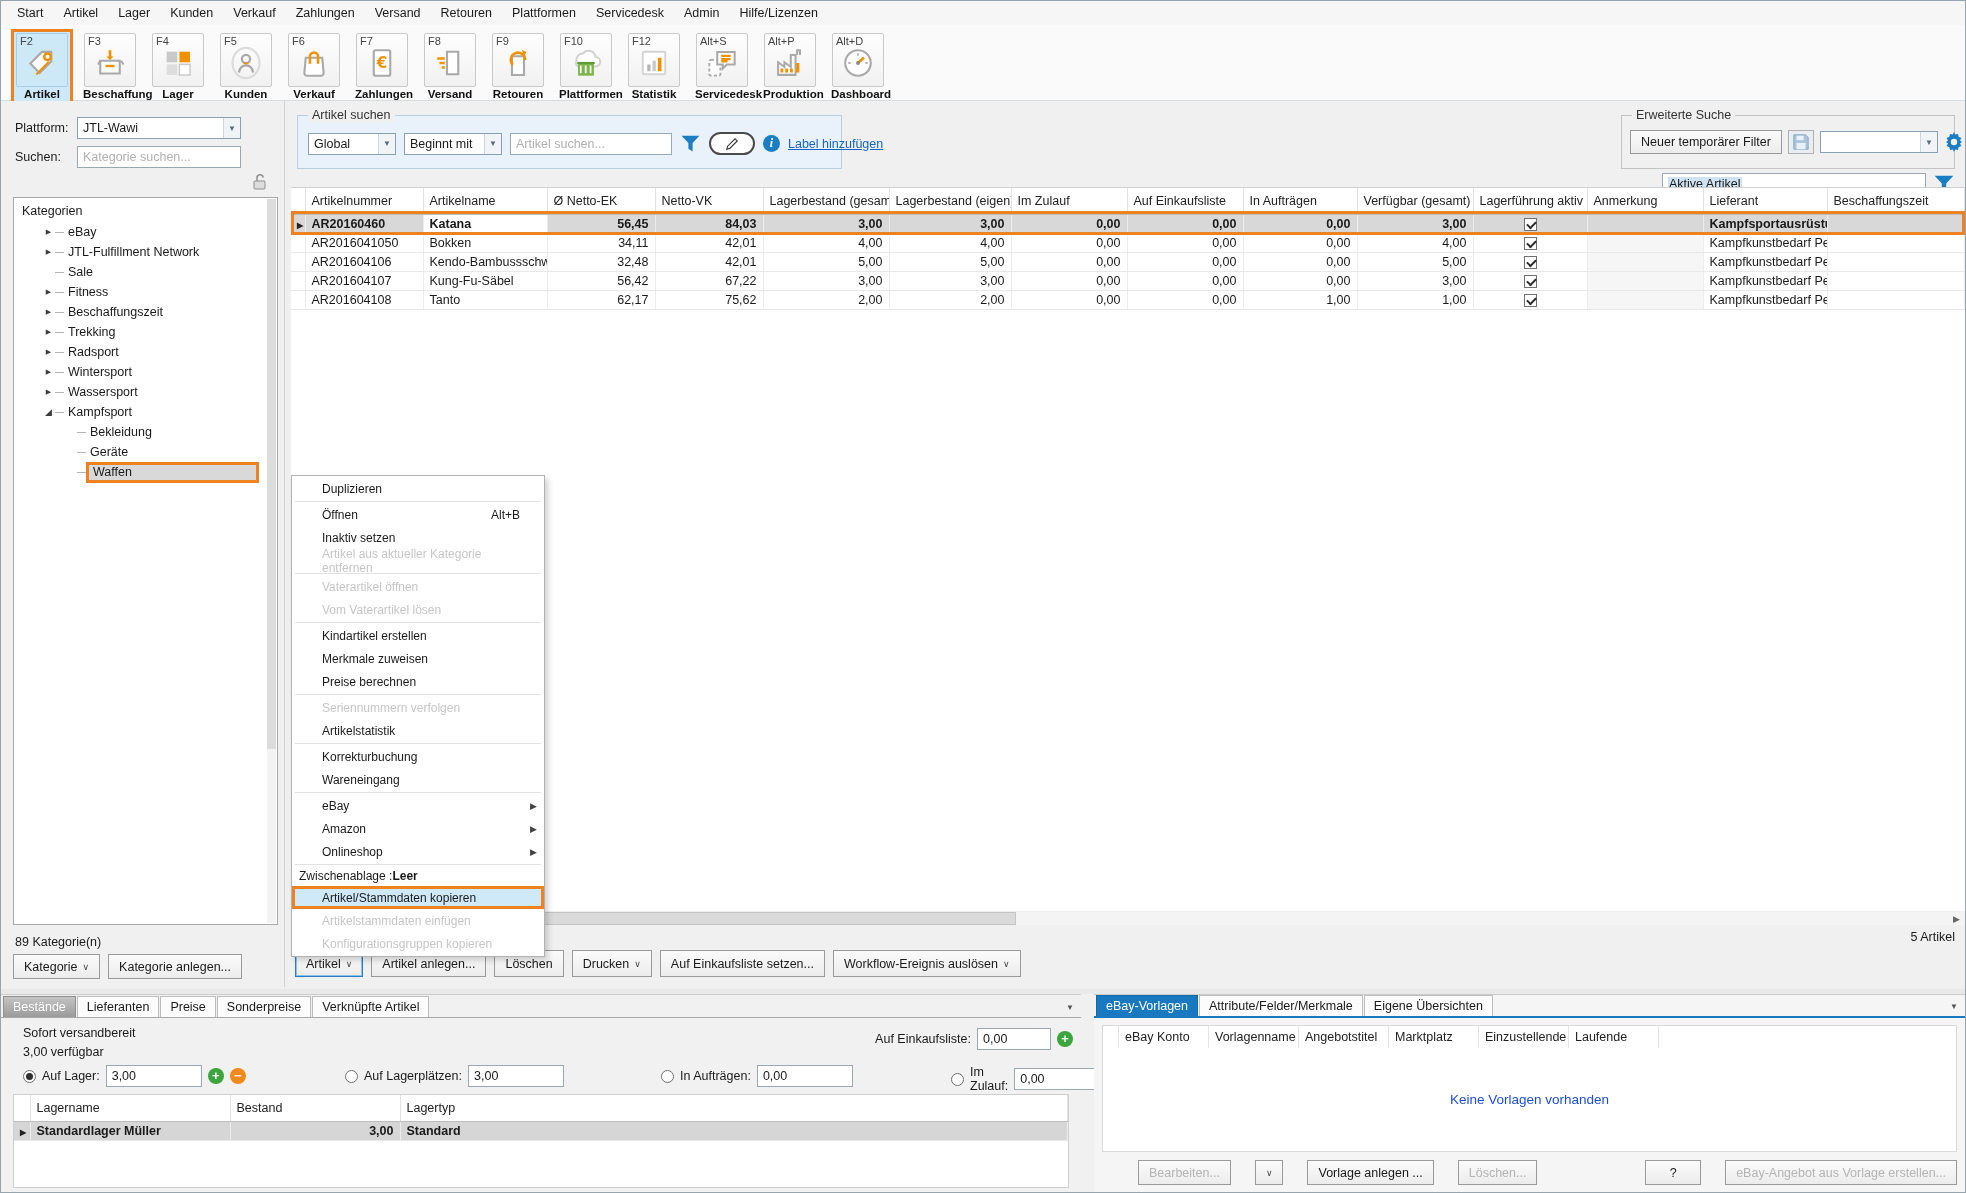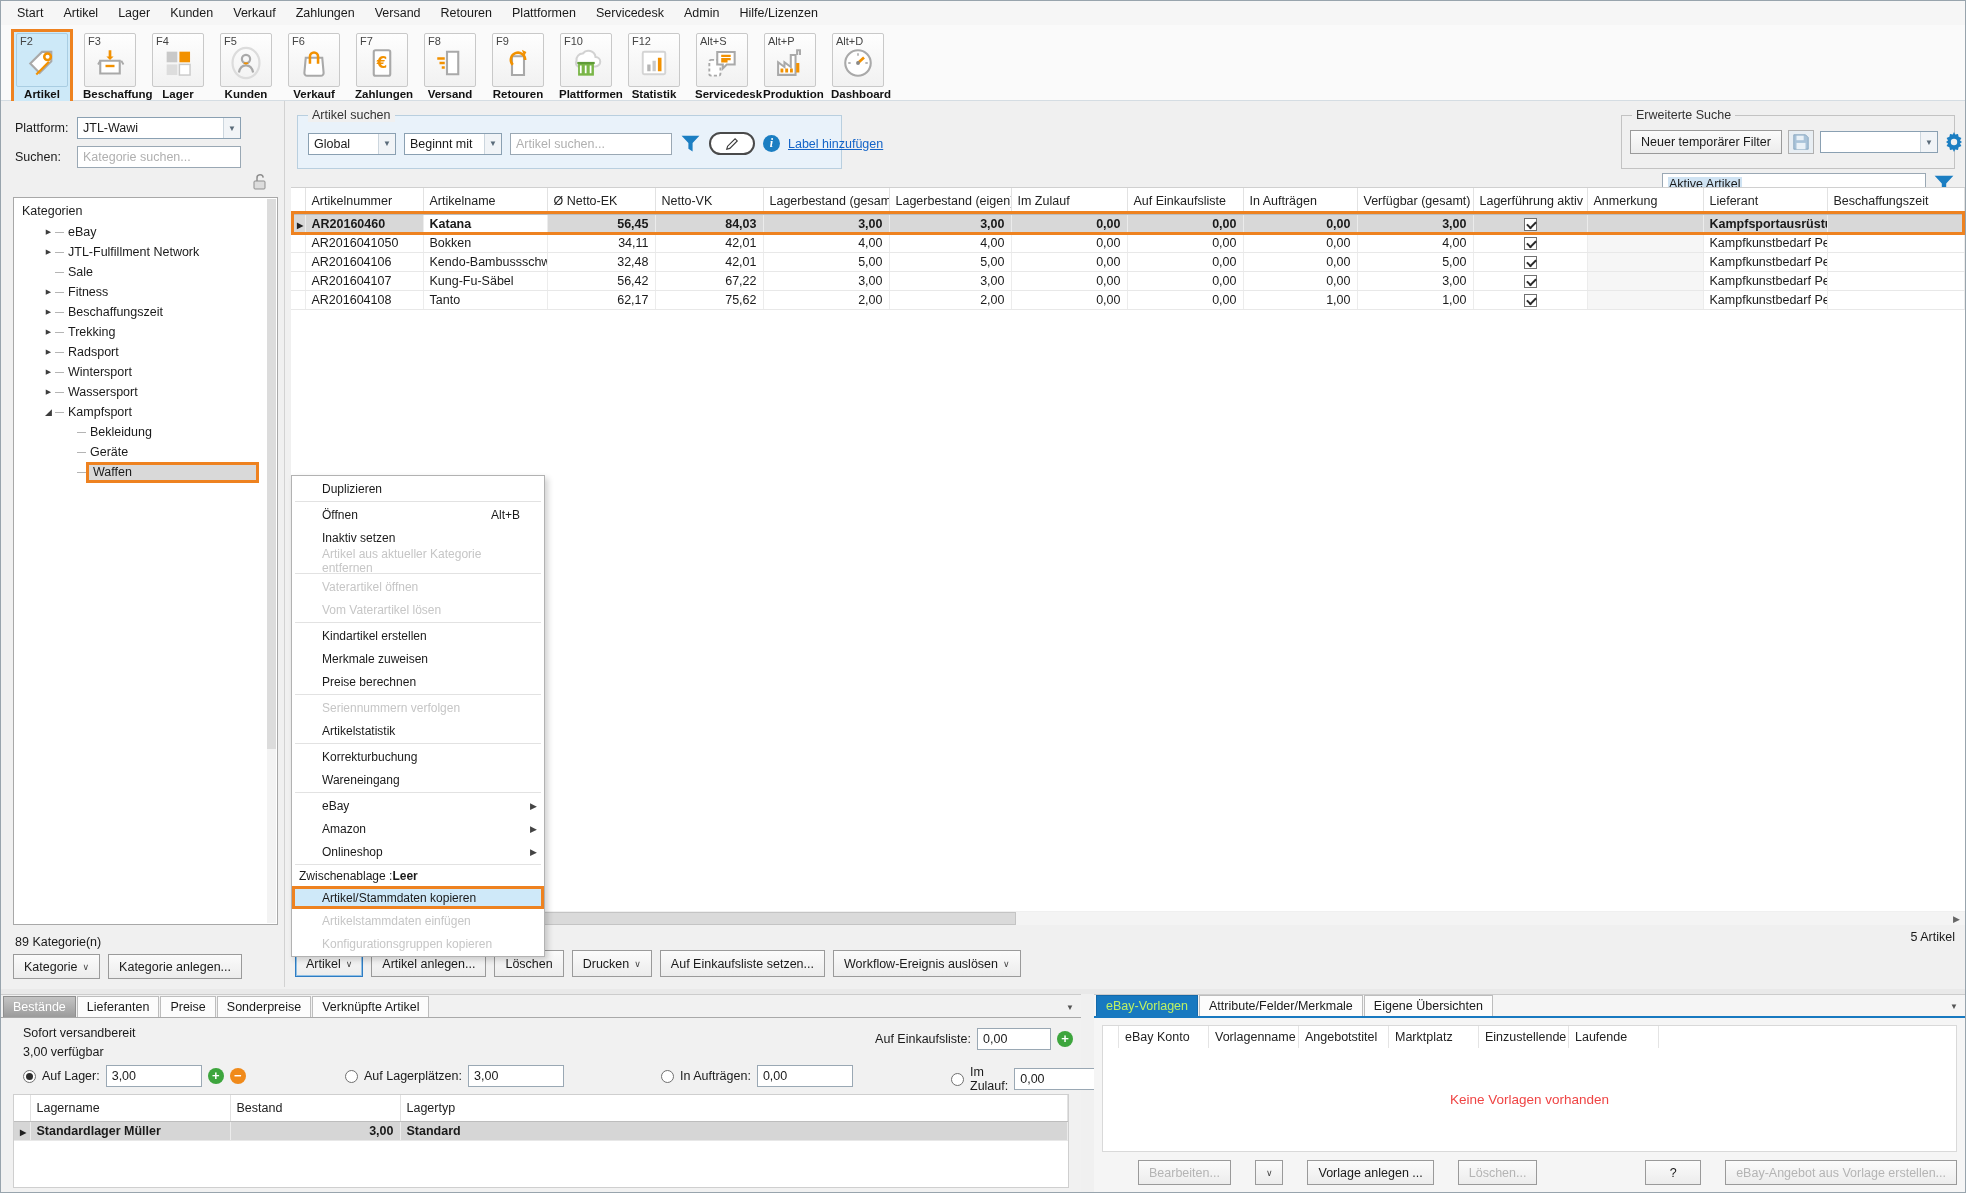--- a/index.html
+++ b/index.html
@@ -126,21 +126,21 @@
   .splitter-h{position:absolute;top:988px;left:0;right:0;height:5px;background:#e9e9e9;}
   .panel{position:absolute;top:993px;height:200px;background:#f1f1f1;border-top:1px solid #cccccc;}
   .stock-panel{left:0;width:1080px;}
   .ebay-panel{left:1093px;right:0;background:#f5f5f5;}
   .tabstrip{position:relative;height:23px;display:flex;align-items:flex-end;padding-left:2px;
             border-bottom:1px solid #a9a9a9;}
   .tabstrip.blue{border-bottom:2px solid #1879c0;}
   .tab{height:21px;line-height:20px;padding:0 9px;border:1px solid #bdbdbd;border-bottom:none;
        background:#fcfcfc;margin-right:1px;white-space:nowrap;}
   .tab.selgray{background:linear-gradient(#c4c4c4,#9b9b9b);color:#fff;border-color:#8f8f8f;}
-  .tab.selblue{background:#1879c0;color:#bef264;border-color:#1469aa;}
+  .tab.selblue{background:#1879c0;color:#ffffff;border-color:#1469aa;}
   .tab-overflow{position:absolute;right:7px;bottom:5px;font-size:8px;color:#555;line-height:1;}
   .stock-body{position:absolute;top:23px;left:0;right:0;bottom:0;}
   .sline1{position:absolute;top:8px;left:22px;}
   .sline2{position:absolute;top:27px;left:22px;}
   .einkauf-row{position:absolute;top:10px;right:8px;display:flex;align-items:center;gap:6px;}
   .tbox.num{width:74px;}
   .circ{width:16px;height:16px;border-radius:50%;color:#fff;font:bold 13px/16px "Liberation Sans",sans-serif;
          text-align:center;flex:none;}
   .circ.plus{background:#3da53d;}
   .circ.minus{background:#f08a1a;}
@@ -156,21 +156,21 @@
   tr.stocksel td{background:#d6d6d6;font-weight:700;}
 
   .ebay-head{position:absolute;top:30px;left:8px;right:8px;height:24px;background:#fff;
              border:1px solid #d9d9d9;display:flex;align-items:stretch;}
   .ehcell{width:90px;flex:none;border-right:1px solid #e4e4e4;display:flex;align-items:center;
           padding-left:6px;white-space:nowrap;overflow:hidden;color:#222;}
   .ehcell.rowhdrc{width:16px;padding:0;}
   .ehcell.fill{flex:1;border-right:none;}
   .ebay-body{position:absolute;top:53px;left:8px;right:8px;bottom:42px;background:#fff;
              border:1px solid #d9d9d9;border-top:none;display:flex;align-items:center;
-             justify-content:center;color:#ef4444;font-size:13.5px;}
+             justify-content:center;color:#1d4ed8;font-size:13.5px;}
   .ebay-buttons{position:absolute;left:8px;right:8px;bottom:9px;display:flex;gap:24px;align-items:center;padding-left:36px;}
   .spacer{flex:1;}
   .btn.qmark{width:56px;justify-content:center;}
 </style>
 </head>
 <body>
 
 <div class="app">
 
   <div class="menubar" id="menubar">

